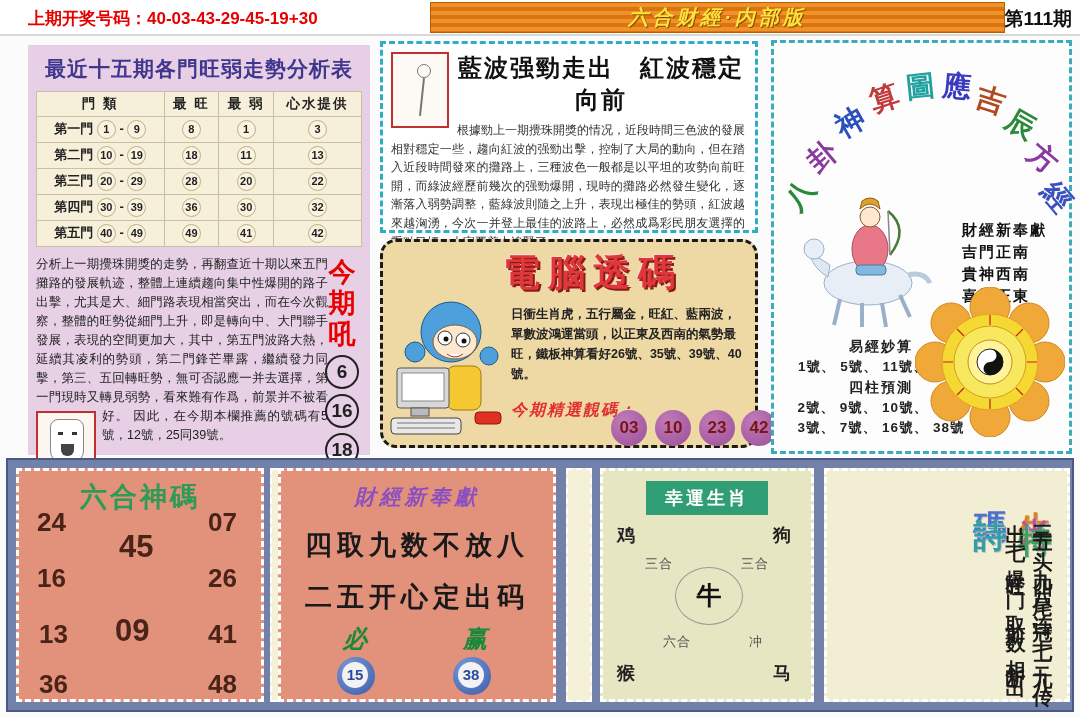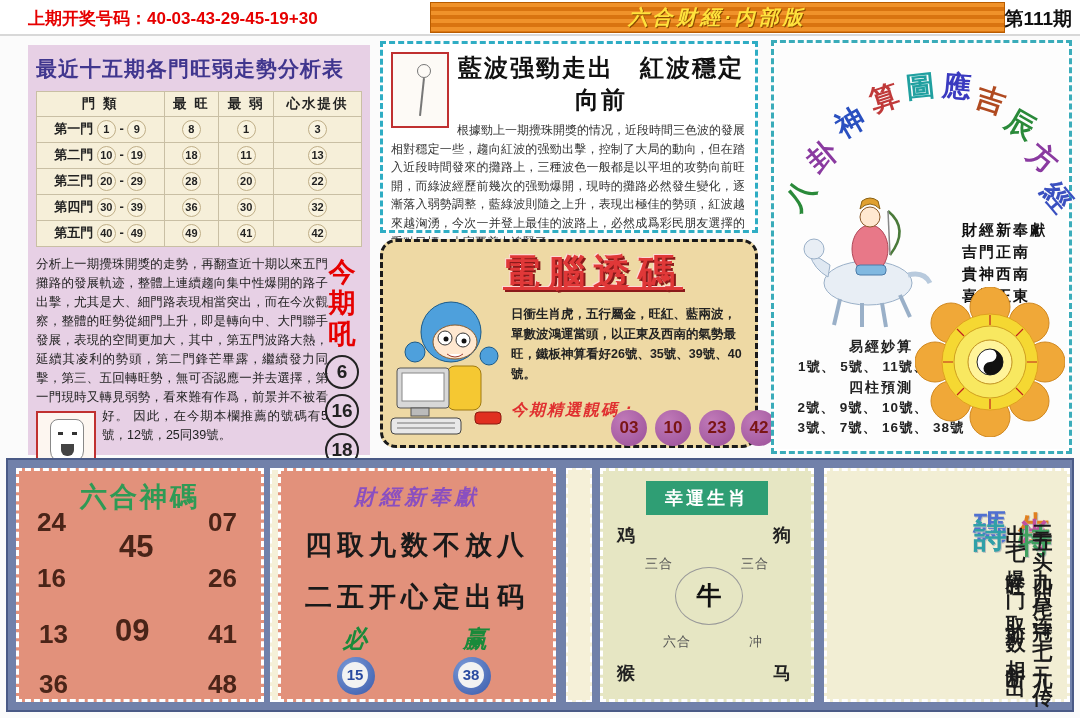--- a/index.html
+++ b/index.html
@@ -11,21 +11,21 @@
   .topbar { position:absolute; left:0; top:0; width:1080px; height:36px; background:#fff; border-bottom:2px solid #d8d8d8; }
   .prev-draw { position:absolute; left:28px; top:7px; color:#e60000; font-size:17px; font-weight:bold; }
   .masthead { position:absolute; left:430px; top:2px; width:575px; height:31px;
     background:repeating-linear-gradient(180deg,#f0922a 0 4px,#d97410 4px 8px);
     border:1px solid #b85c00; display:flex; align-items:center; justify-content:center; }
   .masthead span { color:#ffe23c; font-size:20px; font-weight:bold; font-style:italic; letter-spacing:4px; text-shadow:1px 1px 0 #8a4a00; }
   .issue-no { position:absolute; right:8px; top:6px; color:#111; font-size:19px; font-weight:bold; }
 
   
   .trend { position:absolute; left:28px; top:45px; width:342px; height:410px; background:#e7d0e5; padding:6px 8px; }
-  .trend-title { font-size:21px; font-weight:bold; color:#40368e; letter-spacing:1px; margin-top:4px; }
+  .trend-title { text-align:center; font-size:21px; font-weight:bold; color:#40368e; letter-spacing:1px; margin-top:4px; }
   .trend-table { width:100%; border-collapse:collapse; background:#f6efd9; margin-top:8px; font-size:13px; color:#222; }
   .trend-table th, .trend-table td { border:1px solid #c9bfa4; padding:3px 2px; text-align:center; font-weight:bold; }
   .trend-table th { font-size:13.5px; letter-spacing:2px; }
   .gate-cell { text-align:left; padding-left:10px; }
   .circ { display:inline-block; min-width:19px; height:19px; line-height:17px; border:1px solid #bfae87; border-radius:50%; font-size:11px; font-weight:bold; padding:0 2px; background:#f9f3df; }
   .analysis-wrap { margin-top:8px; width:292px; font-size:12.5px; line-height:1.52; color:#222; text-align:justify; }
   .analysis-wrap .indent { text-indent:2em; display:inline; }
   .stamp { float:left; width:60px; height:76px; border:2px solid #c03030; background:#fdf6f0; margin:4px 6px 0 0; position:relative; overflow:hidden; }
   .stamp .face { position:absolute; left:12px; top:6px; width:34px; height:44px; border:1px solid #888; border-radius:8px 8px 12px 12px; background:#fff; }
   .stamp .face:before { content:""; position:absolute; left:7px; top:12px; width:5px; height:3px; background:#333; box-shadow:14px 0 0 #333; }
@@ -39,21 +39,21 @@
   .wave { position:absolute; left:380px; top:41px; width:378px; height:192px; background:#fff; border:3px dashed #2fadc4; padding:6px 10px 4px 8px; }
   .seal { float:left; width:58px; height:76px; border:2px solid #c03030; background:#fdfaf6; margin:2px 8px 2px 0; position:relative; }
   .seal:before { content:""; position:absolute; left:24px; top:10px; width:12px; height:12px; border:1.5px solid #777; border-radius:50%; }
   .seal:after { content:""; position:absolute; left:28px; top:24px; width:2px; height:38px; background:#777; transform:rotate(6deg); }
   .wave-title { font-size:24px; font-weight:bold; color:#111; letter-spacing:2px; text-align:center; padding-top:2px; }
   .wave-body { font-size:12px; line-height:1.55; color:#333; text-align:justify; margin-top:5px; }
   .wave-body .indent { text-indent:2em; display:block; }
 
   
   .cpu { position:absolute; left:380px; top:239px; width:378px; height:209px; background:#eed9a4; border:3px dashed #1a1a1a; border-radius:16px; }
-  .cpu-title { position:absolute; left:120px; top:6px; font-size:37px; font-weight:bold; color:#e03838; letter-spacing:8px; text-shadow:2px 2px 0 #8a1a1a, -1px -1px 0 #ffd8d8; font-family:"Liberation Serif", serif;text-decoration:underline; }
+  .cpu-title { position:absolute; left:120px; top:6px; font-size:37px; font-weight:bold; color:#e03838; letter-spacing:8px; text-shadow:2px 2px 0 #8a1a1a, -1px -1px 0 #ffd8d8; font-family:"Liberation Serif", serif; }
   .cpu-body { position:absolute; left:128px; top:62px; width:236px; font-size:12.5px; font-weight:bold; color:#222; line-height:1.6; }
   .cpu-picks-label { position:absolute; left:128px; top:158px; font-size:16px; font-weight:bold; font-style:italic; color:#e03030; letter-spacing:2px; }
   .pick-ball { position:absolute; top:168px; width:36px; height:36px; border-radius:50%; background:radial-gradient(circle at 35% 30%, #c07ab8, #9a4f98); color:#7a1515; font-size:17px; font-weight:bold; text-align:center; line-height:36px; }
   .girl { position:absolute; left:6px; top:52px; }
 
   
   .bagua { position:absolute; left:771px; top:40px; width:301px; height:414px; background:#fdfdfd; border:3px dashed #3aacba; box-shadow:0 0 0 2px #fff inset; }
   .arc-char { position:absolute; font-size:29px; font-weight:bold; font-family:"Liberation Serif", serif; }
   .directions { position:absolute; left:188px; top:176px; font-size:15px; font-weight:bold; color:#111; line-height:22px; letter-spacing:2px; }
   .fortune { position:absolute; left:12px; top:292px; width:190px; text-align:center; color:#222; }

